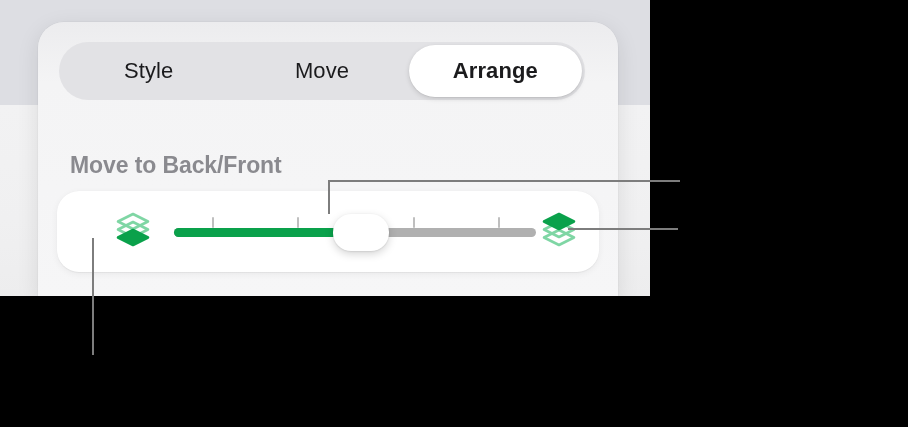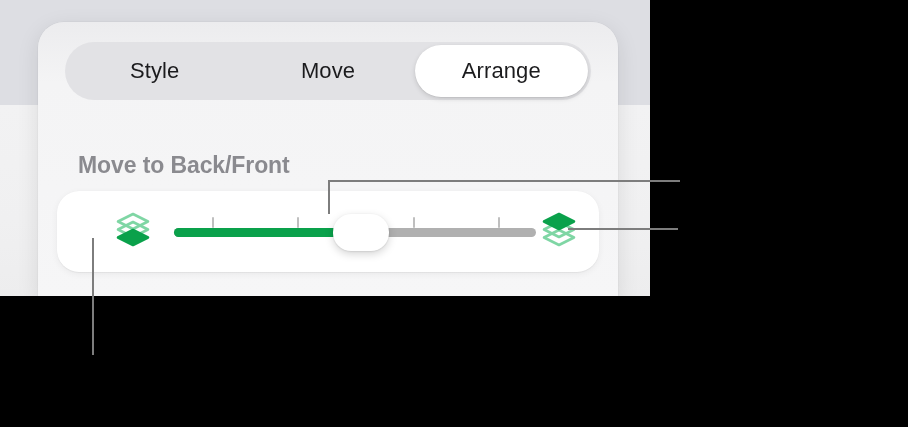--- a/index.html
+++ b/index.html
@@ -50,21 +50,21 @@
     height: 276px;
     background: linear-gradient(180deg, #ececee 0%, #f4f4f5 22%, #f6f6f7 100%);
     border-radius: 26px 26px 0 0;
     box-shadow: 0 0 0 0.5px rgba(0,0,0,0.045),
                 0 6px 22px rgba(0,0,0,0.10);
   }
 
   
   .segmented {
     position: absolute;
-    left: 27px;
+    left: 21px;
     top: 20px;
     width: 526px;
     height: 58px;
     background: #e2e2e5;
     border-radius: 29px;
     display: flex;
     box-sizing: border-box;
     padding: 3px;
   }
   .seg-item {
@@ -74,29 +74,29 @@
     display: flex;
     align-items: center;
     justify-content: center;
     font-size: 22px;
     color: #1b1b1d;
     letter-spacing: 0.1px;
     position: relative;
   }
   .seg-item.selected {
     background: #ffffff;
-    font-weight: normal;
+    font-weight: bold;
     box-shadow: 0 0.5px 1px rgba(0,0,0,0.10),
                 0 2px 5px rgba(0,0,0,0.13);
   }
 
   
   .section-label {
     position: absolute;
-    left: 40px;
+    left: 32px;
     top: 130px;
     font-size: 23px;
     font-weight: bold;
     color: #8a8a8f;
     letter-spacing: -0.1px;
     white-space: nowrap;
   }
 
   
   .slider-card {

